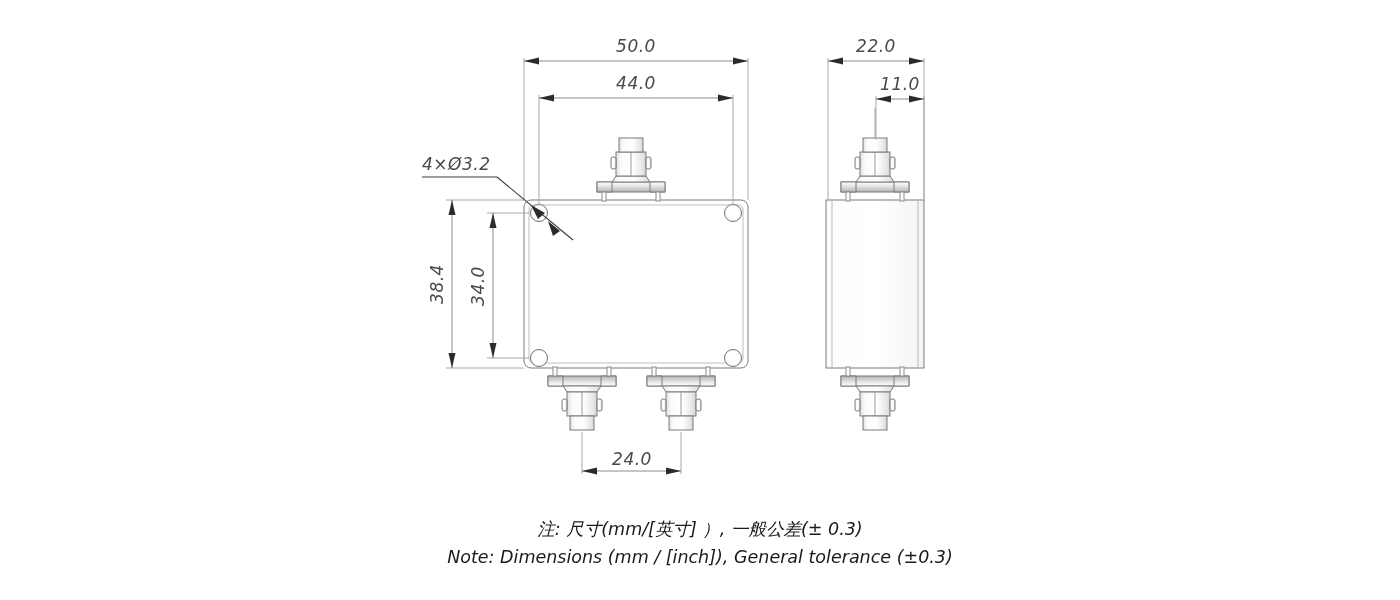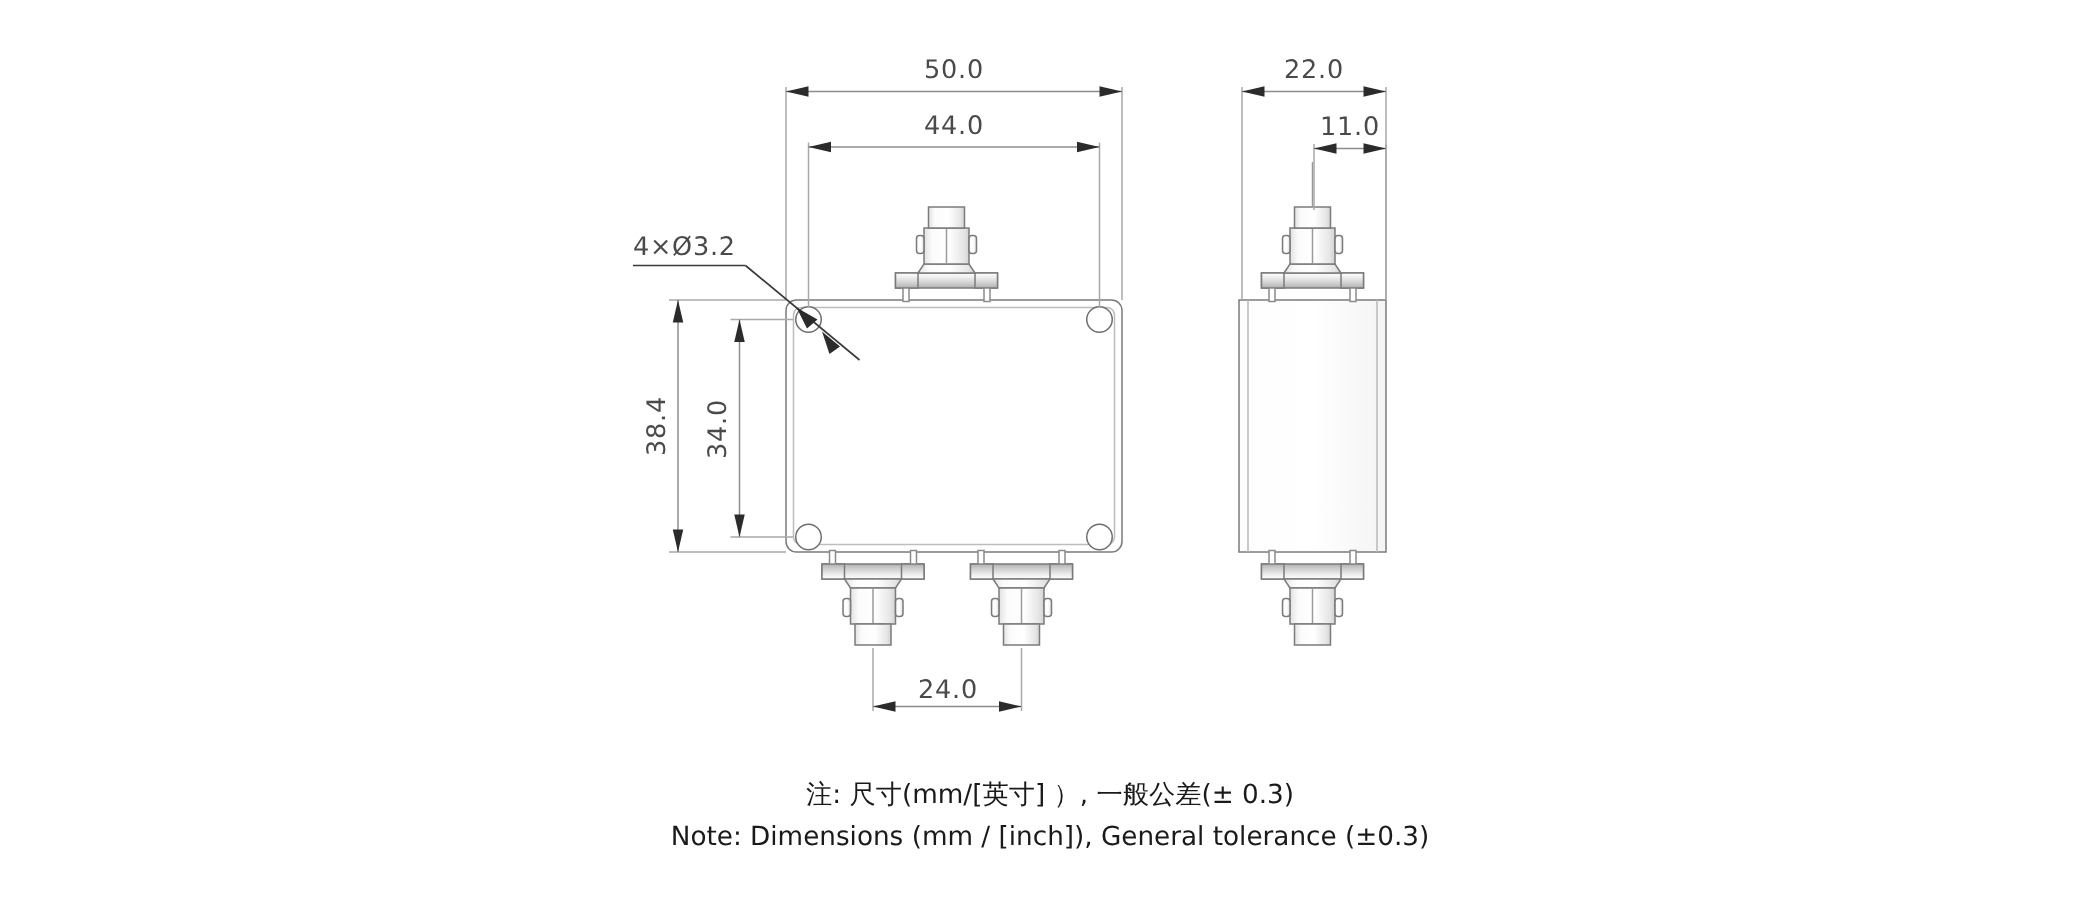--- a/index.html
+++ b/index.html
@@ -13,20 +13,21 @@
     font-family: "DejaVu Sans", "Liberation Sans", sans-serif;
     overflow: hidden;
     position: relative;
   }
   #drawing-root {
     position: absolute;
     left: 0;
     top: 0;
     width: 1400px;
     height: 516px;
+    font-style: italic;
   }
   svg.cad {
     display: block;
     width: 1400px;
     height: 600px;
   }
   .dim-text {
     font-family: "DejaVu Sans", "Liberation Sans", sans-serif;
     font-size: 17px;
     fill: #4a4a4a;

